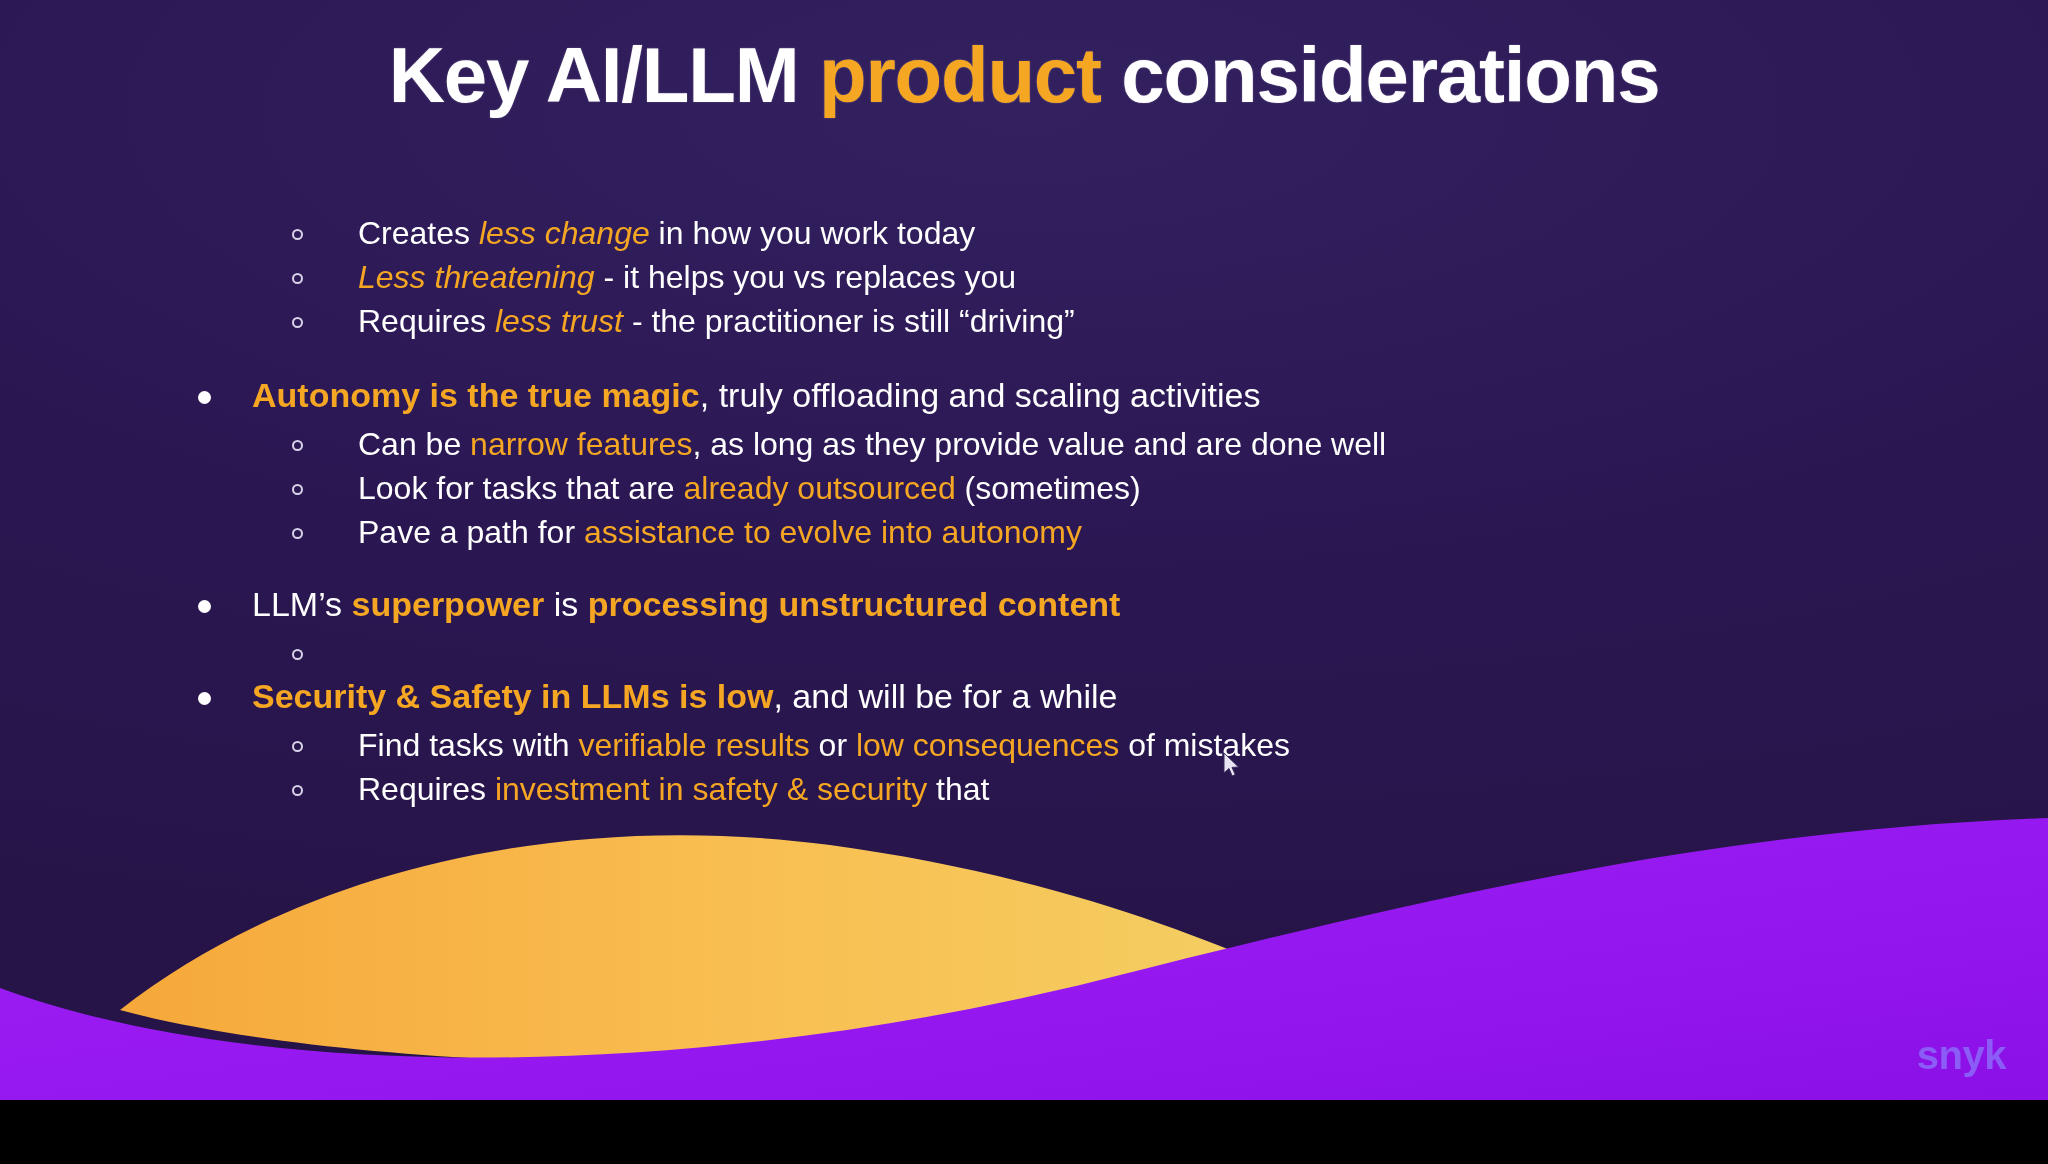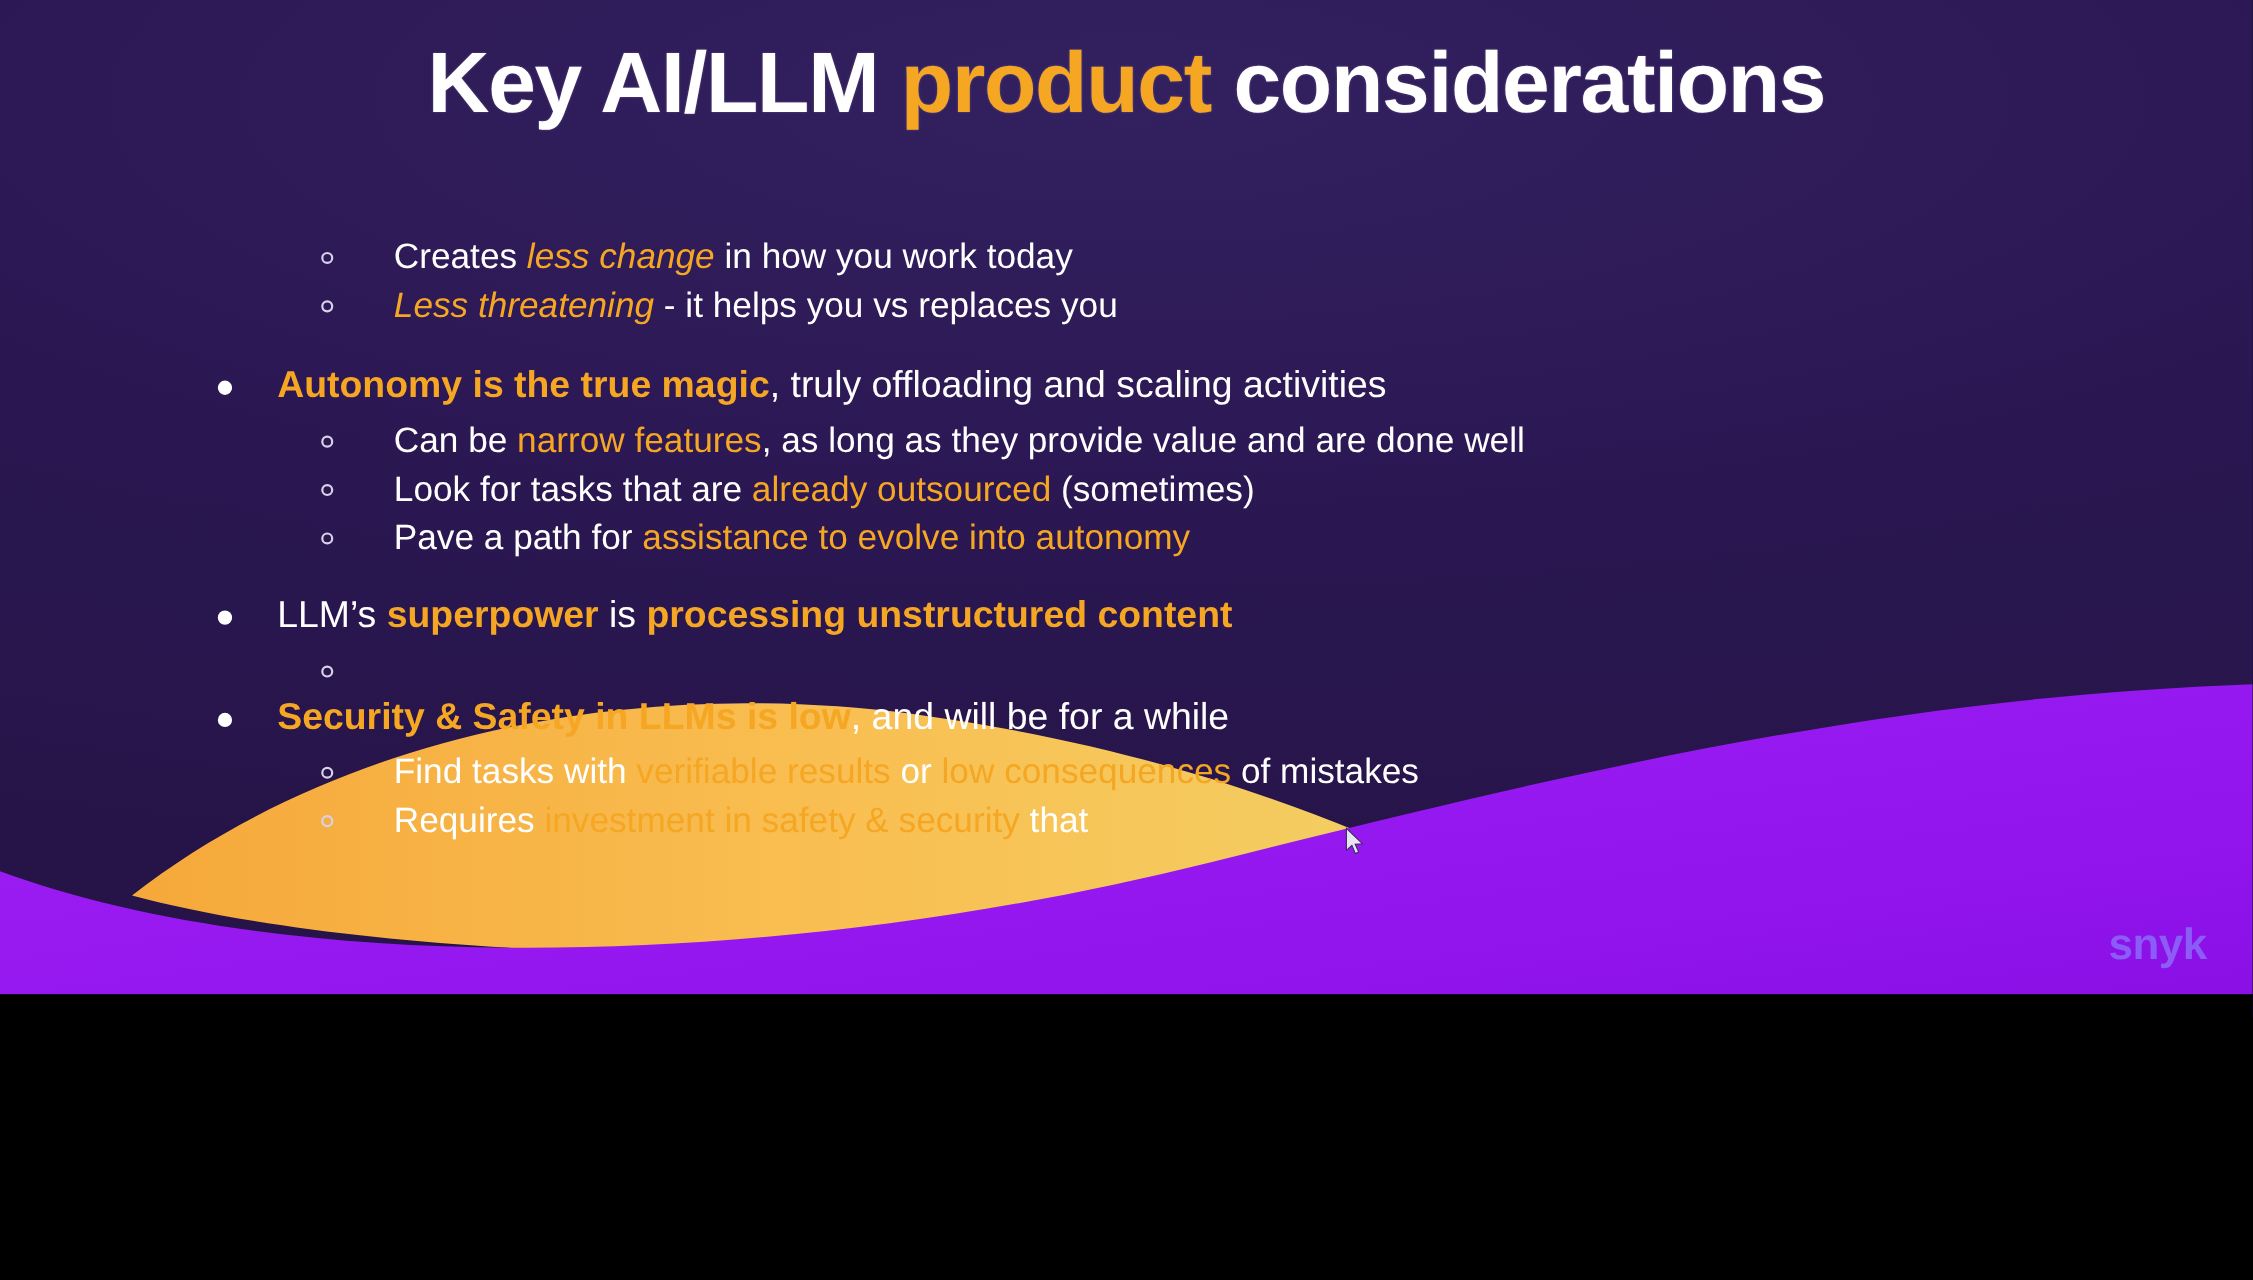--- a/index.html
+++ b/index.html
@@ -3,21 +3,21 @@
 <meta charset="utf-8">
 <style>
   html, body {
     margin: 0;
     padding: 0;
     background: #000;
   }
   #slide {
     position: relative;
     width: 2048px;
-    height: 904px;
+    height: 1100px;
     overflow: hidden;
     background: #2b1854;
     font-family: "Liberation Sans", sans-serif;
     -webkit-font-smoothing: antialiased;
   }
   
   .bg-wash {
     position: absolute;
     inset: 0;
     background:
@@ -162,20 +162,24 @@
       <div class="l2">
         <span class="ring"></span>
         <span class="wh">Creates </span><span class="ami">less change</span><span class="wh"> in how you work today</span>
       </div>
 
       <div class="l2">
         <span class="ring"></span>
         <span class="wh"></span><span class="ami">Less threatening</span><span class="wh"> - it helps you vs replaces you</span>
       </div>
 
+      <div class="l2">
+        <span class="ring"></span>
+        <span class="wh">Requires </span><span class="ami">less trust</span><span class="wh"> - the practitioner is still “driving”</span>
+      </div>
     </div>
 
     <div class="group g2">
       <div class="l1">
         <span class="dot"></span>
         <span class="amb">Autonomy is the true magic</span><span class="wh">, truly offloading and scaling activities</span>
       </div>
 
       <div class="l2">
         <span class="ring"></span>

